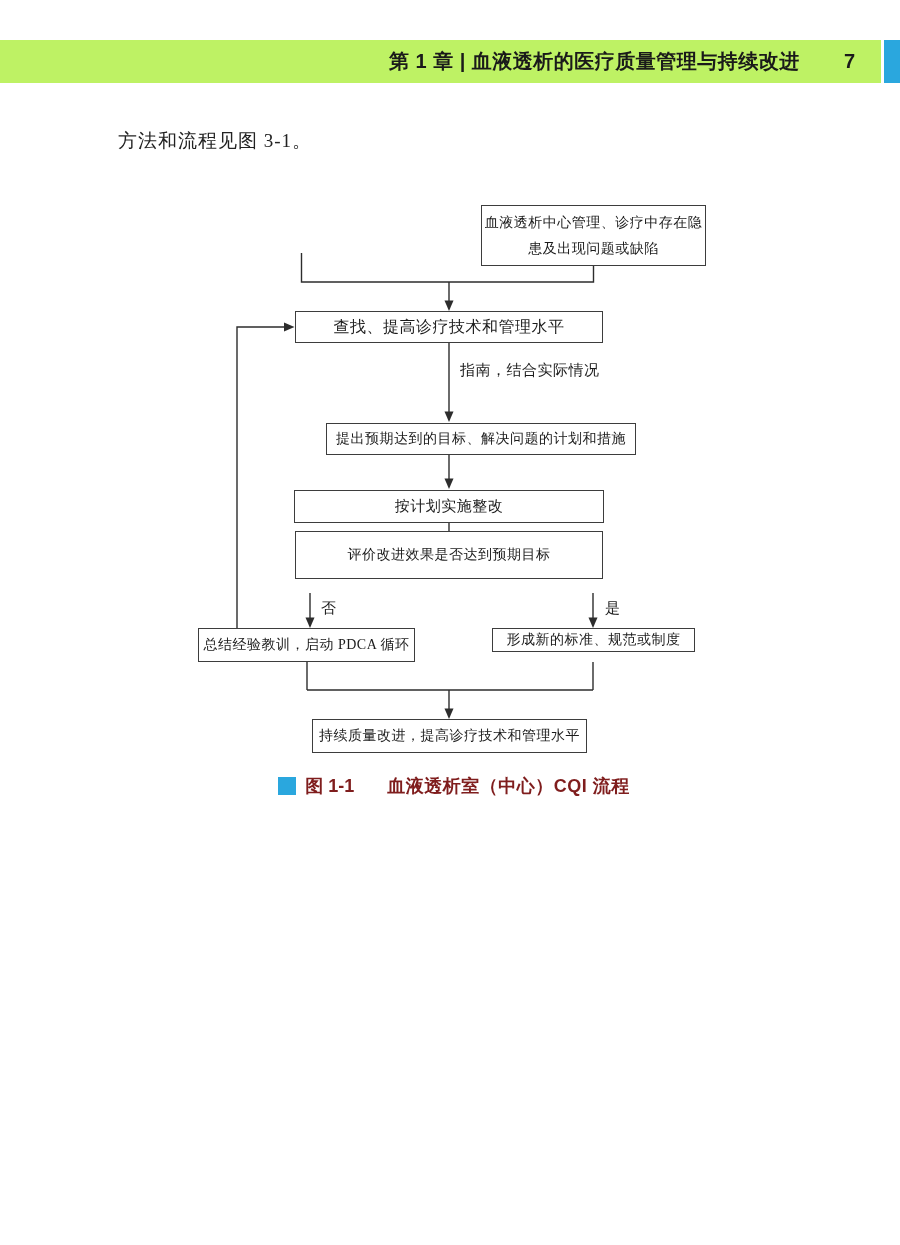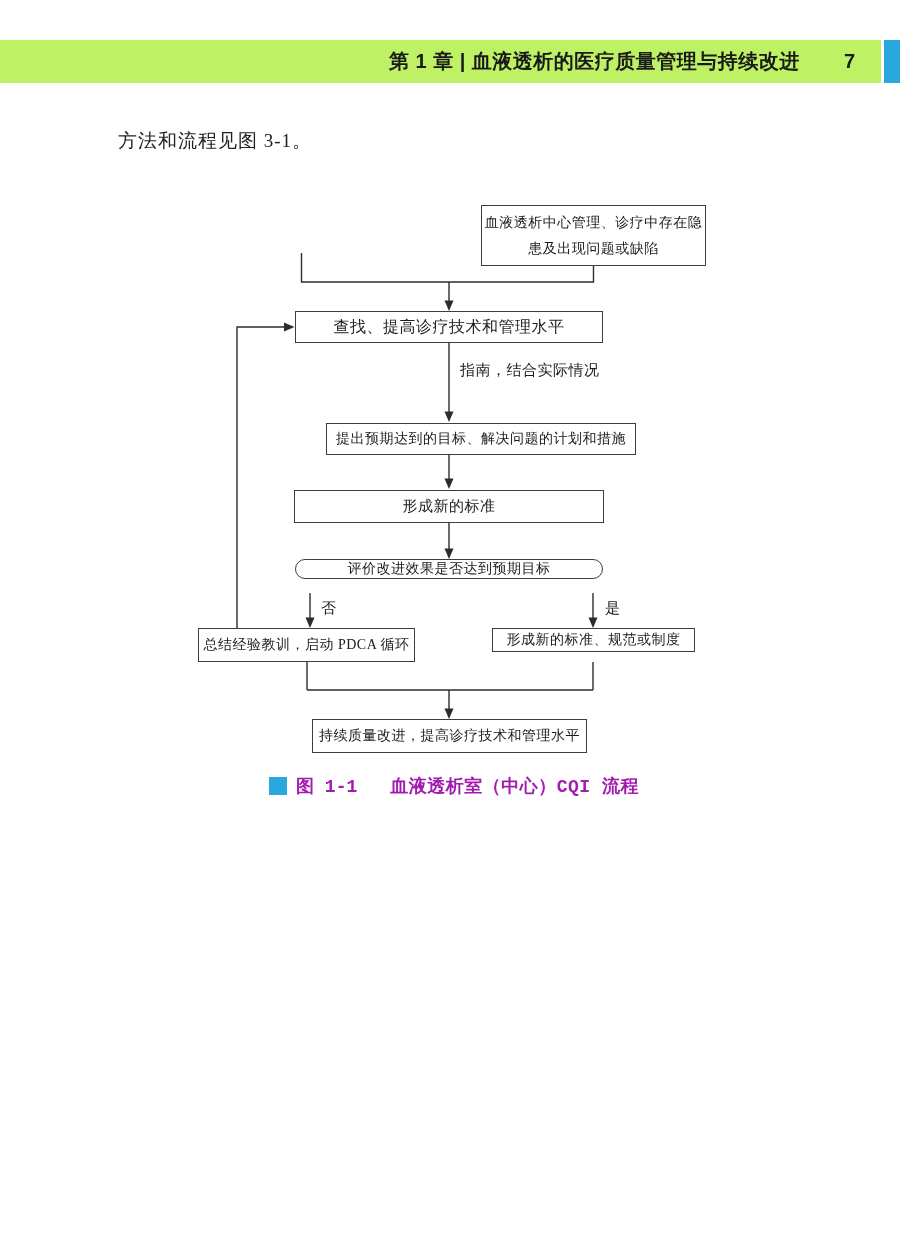--- a/index.html
+++ b/index.html
@@ -88,24 +88,24 @@
     color: #1b1b1b;
   }
   
   .caption {
     position: absolute;
     left: 8px; right: 0; top: 774px;
     display: flex;
     align-items: center;
     justify-content: center;
     gap: 9px;
-    font-family: Liberation Mono, monospace;
+    font-family: Liberation Sans, sans-serif;
     font-weight: bold;
     font-size: 18px;
-    color: #a21caf;
+    color: #7f1d1d;
   }
   .caption-square {
     display: inline-block;
     width: 18px; height: 18px;
     background: #2aa7de;
   }
   .caption-title { margin-left: 24px; letter-spacing: 0.5px; }
 </style>
 </head>
 <body>
@@ -159,24 +159,24 @@
 
   <div class="annotation">
     <div>指南，结合实际情况</div>
   </div>
 
   <div class="fc-box" style="left:294px; top:423px; width:310px; height:32px; font-size:14px;margin-left:32px;">
     <div>提出预期达到的目标、解决问题的计划和措施</div>
   </div>
 
   <div class="fc-box" style="left:294px; top:490px; width:310px; height:33px; font-size:15px;">
-    <div>形成新的标准</div>
+    <div>按计划实施整改</div>
   </div>
 
-  <div class="fc-box" style="left:295px; top:559px; width:308px; height:20px; font-size:14px;border-radius:17px;">
+  <div class="fc-box" style="left:295px; top:531px; width:308px; height:48px; font-size:14px;">
     <div>评价改进效果是否达到预期目标</div>
   </div>
 
   <span class="edge-label" style="left:321px; top:599px;">否</span>
   <span class="edge-label" style="left:605px; top:599px;">是</span>
 
   <div class="fc-box" style="left:198px; top:628px; width:217px; height:34px; font-size:14px;justify-content:center;">
     <div>总结经验教训，启动 PDCA 循环</div>
   </div>
 

